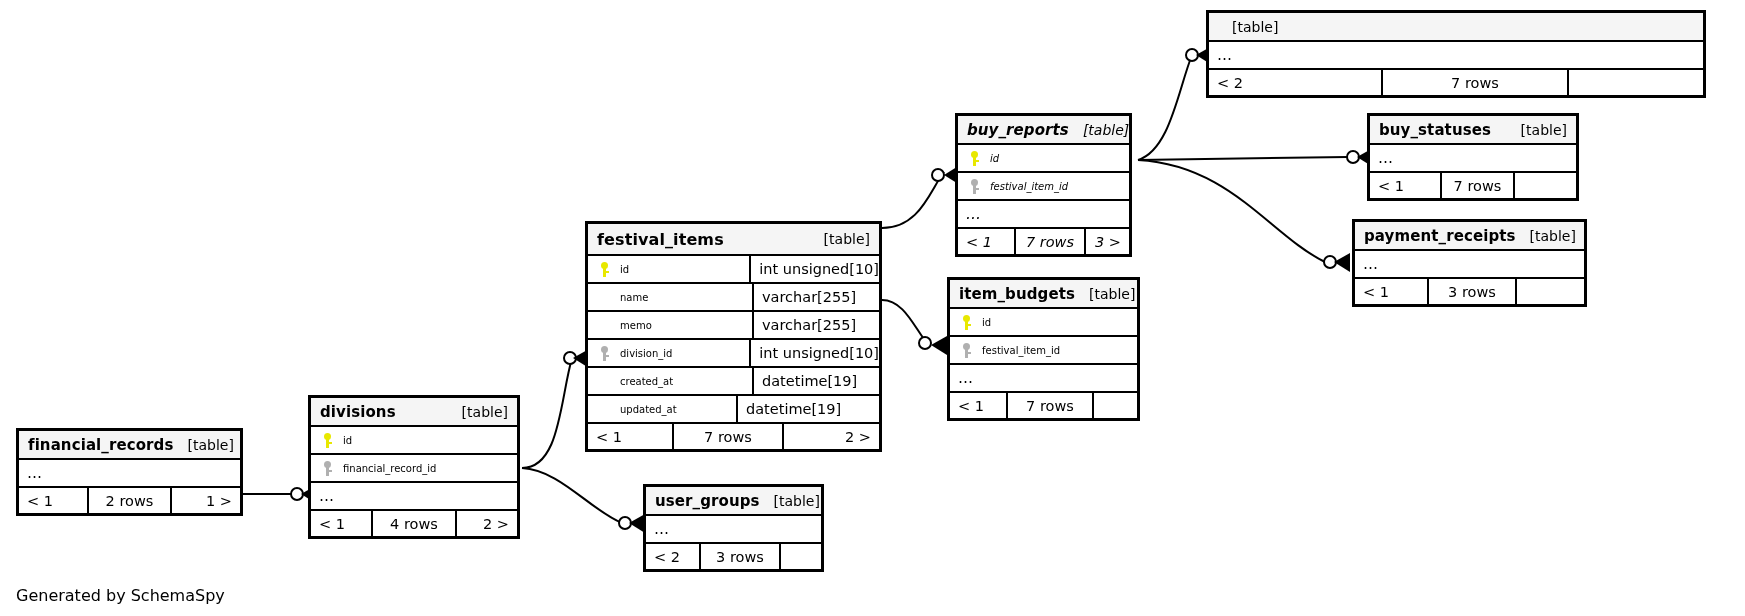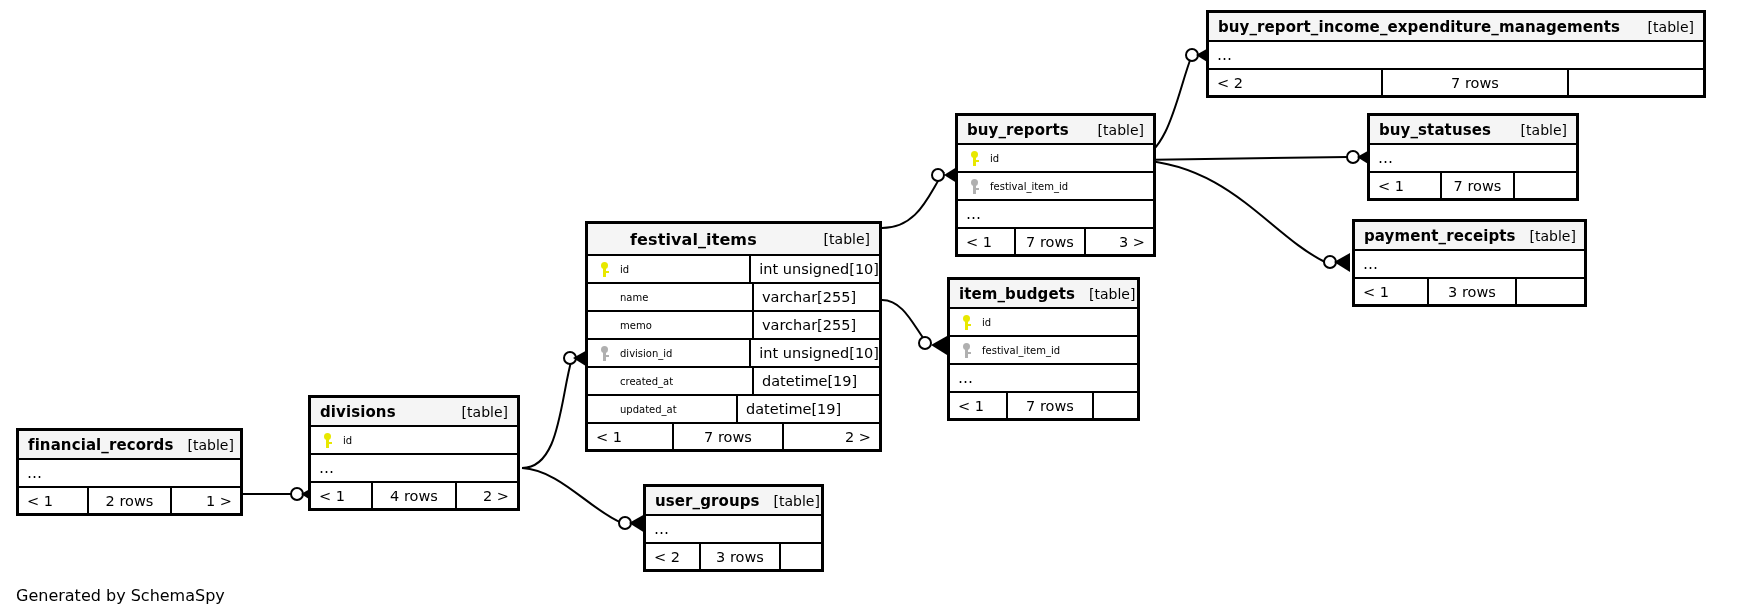--- a/index.html
+++ b/index.html
@@ -209,21 +209,20 @@
       <polygon points="1350,253 1334,262 1350,272"></polygon>
       <polygon points="589,349 573,358 589,368"></polygon>
       <polygon points="645,514 629,523 645,533"></polygon>
       <polygon points="317,485 301,494 317,504"></polygon>
     </g>
   </svg>
 
   <div class="tbl" style="left:1206px; top:10px; width:500px;">
     <div class="row first">
       <div class="hdr" style="width:100%;">
-        <span class="tname">buy_report_income_expenditure_managements</span>
         <span class="ttag">[table]</span>
       </div>
     </div>
     <div class="row">
       <div class="ellipsis" style="width:100%;">…</div>
     </div>
     <div class="row">
       <div class="foot" style="width:100%;">
         <div class="fc c0" style="width:172px;">&lt; 2</div>
         <div class="fc mid" style="width:186px;">7 rows</div>
@@ -263,21 +262,21 @@
     </div>
     <div class="row">
       <div class="foot" style="width:100%;">
         <div class="fc c0" style="width:72px;">&lt; 1</div>
         <div class="fc mid" style="width:88px;">3 rows</div>
         <div class="fc right" style="flex:1;"></div>
       </div>
     </div>
   </div>
 
-  <div class="tbl" style="left:955px; top:113px; width:201px;">
+  <div class="tbl" style="left:955px; top:113px; width:177px;font-style:italic;">
     <div class="row first">
       <div class="hdr" style="width:100%;">
         <span class="tname">buy_reports</span>
         <span class="ttag">[table]</span>
       </div>
     </div>
     <div class="row">
       <div class="col" style="width:100%;">
         <span class="keyslot">
           <span class="key pk">
@@ -352,21 +351,21 @@
         <div class="fc c0" style="width:56px;">&lt; 1</div>
         <div class="fc mid" style="width:86px;">7 rows</div>
         <div class="fc right" style="flex:1;"></div>
       </div>
     </div>
   </div>
 
   <div class="tbl" style="left:585px; top:221px; width:297px;">
     <div class="row first">
       <div class="hdr" style="width:100%; height:30px;">
-        <span class="tname" style="font-size:16px;margin-left:33px;">festival_items</span>
+        <span class="tname" style="font-size:16px;">festival_items</span>
         <span class="ttag">[table]</span>
       </div>
     </div>
 
     <div class="row">
       <div class="col" style="width:164px;">
         <span class="keyslot">
           <span class="key pk">
               <i class="head"></i>
               <i class="stem"></i>
@@ -446,20 +445,32 @@
           <span class="key pk">
               <i class="head"></i>
               <i class="stem"></i>
               <i class="tooth"></i>
             </span>
         </span>
         <span class="cname">id</span>
       </div>
     </div>
     <div class="row">
+      <div class="col" style="width:100%;">
+        <span class="keyslot">
+          <span class="key fk">
+              <i class="head"></i>
+              <i class="stem"></i>
+              <i class="tooth"></i>
+            </span>
+        </span>
+        <span class="cname">financial_record_id</span>
+      </div>
+    </div>
+    <div class="row">
       <div class="ellipsis" style="width:100%;">…</div>
     </div>
     <div class="row">
       <div class="foot" style="width:100%;">
         <div class="fc c0" style="width:60px;">&lt; 1</div>
         <div class="fc mid" style="width:84px;">4 rows</div>
         <div class="fc right" style="flex:1;">2 &gt;</div>
       </div>
     </div>
   </div>

